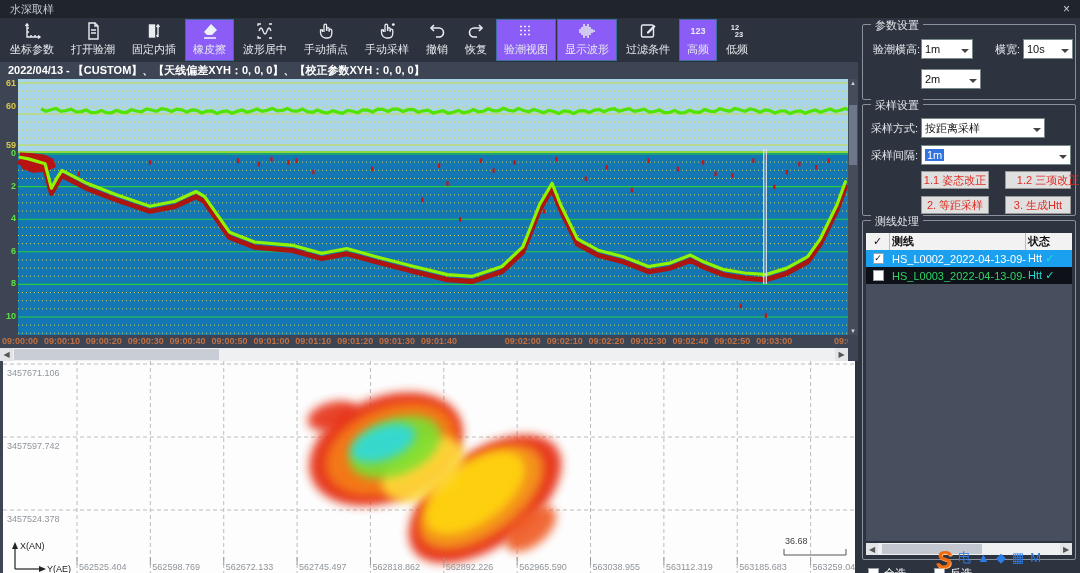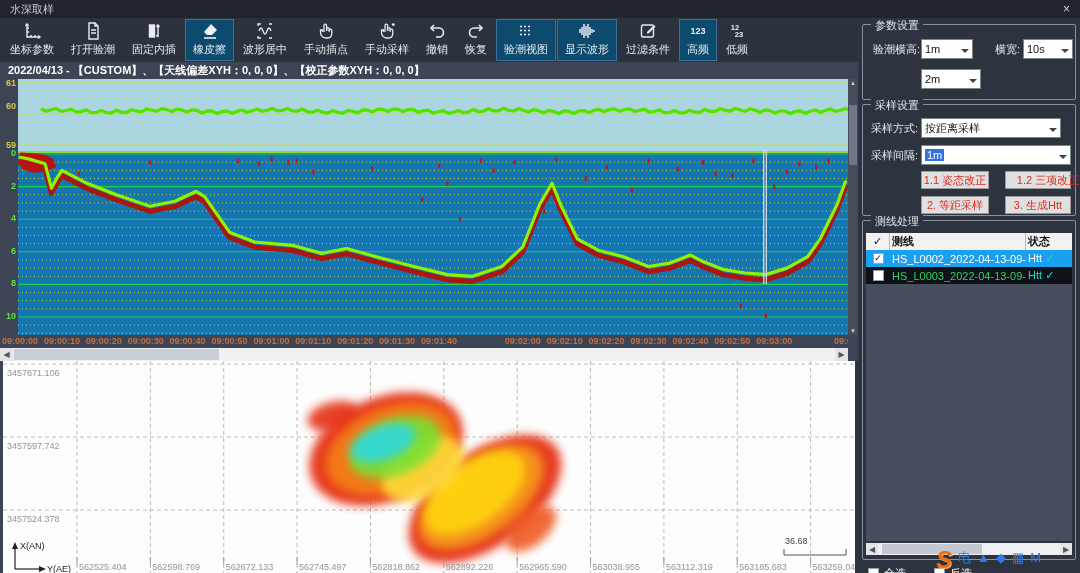--- a/index.html
+++ b/index.html
@@ -8,21 +8,21 @@
   
   #titlebar{position:absolute;top:0;left:0;width:1080px;height:18px;background:#20242b;
             display:flex;align-items:center;justify-content:space-between;padding:0 10px;box-sizing:border-box;
             font-size:11px;color:#c7cbd2;}
   #close-btn{color:#cfd3da;font-size:12px;line-height:12px;cursor:default;}
   
   #toolbar{position:absolute;top:18px;left:0;width:1080px;height:44px;background:#2c333f;
            display:flex;align-items:stretch;padding:1px 2px;box-sizing:border-box;gap:1px;}
   .tbtn{display:flex;flex-direction:column;align-items:center;justify-content:flex-end;gap:1px;
         padding:2px 7px 3px;font-size:11px;color:#e7eaee;border:1px solid transparent;white-space:nowrap;}
-  .tbtn.active{background:#0c4a6e;border-color:#3e6f9c;}
+  .tbtn.active{background:#8b5cf6;border-color:#3e6f9c;}
   .ticon{height:21px;display:flex;align-items:center;justify-content:center;}
   
   #chart-zone{position:absolute;top:62px;left:0;width:858px;height:299px;background:#3d4454;}
   #infobar{position:absolute;top:0;left:0;width:858px;height:17px;display:flex;align-items:center;
            padding-left:8px;box-sizing:border-box;font-size:11px;font-weight:bold;color:#fff;}
   #wave-yaxis{position:absolute;top:17px;left:0;width:17px;height:256px;}
   .ylab{position:absolute;right:1px;font-size:9px;font-weight:bold;line-height:10px;}
   .ylab.tide{color:#d8c84a;} .ylab.depth{color:#5fe04a;}
   #wave-plot{position:absolute;top:17px;left:18px;width:830px;height:256px;}
   #wave-vscroll{position:absolute;top:17px;left:848px;width:10px;height:256px;background:#454c5a;}
@@ -419,21 +419,21 @@
       <span class="flabel" style="left:10px;top:47px;margin-left:48px;">水深纵高:</span>
       <div class="combo" style="left:58px;top:44px;width:60px;">
         <span>2m</span>
         <span class="chev"></span>
       </div>
     </div>
 
     <div class="grp" style="top:86px;height:112px;">
       <span class="gtitle">采样设置</span>
       <span class="flabel" style="left:8px;top:16px;">采样方式:</span>
-      <div class="combo" style="left:58px;top:13px;width:140px;">
+      <div class="combo" style="left:58px;top:13px;width:124px;">
         <span>按距离采样</span>
         <span class="chev"></span>
       </div>
       <span class="flabel" style="left:8px;top:43px;">采样间隔:</span>
       <div class="combo" style="left:58px;top:40px;width:150px;">
         <span class="sel">1m</span>
         <span class="chev"></span>
       </div>
       <div class="rbtn" style="left:58px;top:66px;width:68px;">1.1 姿态改正</div>
       <div class="rbtn" style="left:142px;top:66px;width:66px;padding-left:20px;">1.2 三项改正</div>

